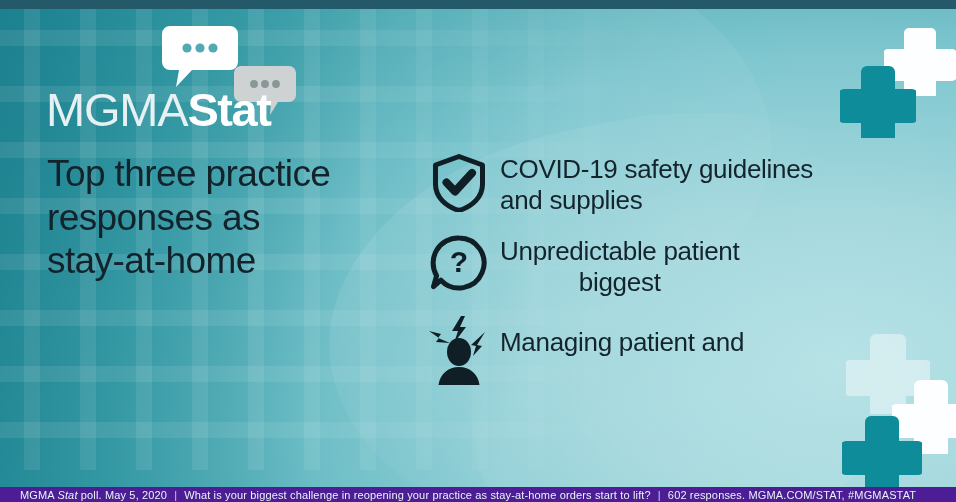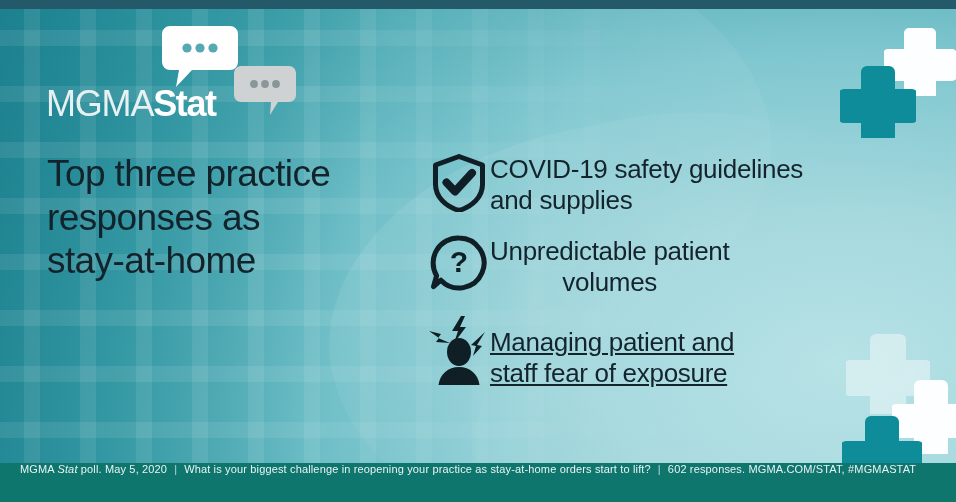--- a/index.html
+++ b/index.html
@@ -84,24 +84,24 @@
   
   .top-bar {
     position: absolute;
     left: 0; top: 0;
     width: 956px; height: 9px;
     background: #24596a;
   }
   .footer-bar {
     position: absolute;
     left: 0; bottom: 0;
-    width: 956px; height: 39px;
-    background: #0f766e;
+    width: 956px; height: 15px;
+    background: #4c1d95;
     display: flex;
-    align-items: flex-start;
+    align-items: center;
   }
   .footer-text {
     color: #e9f3f5;
     font-size: 11px;
     letter-spacing: 0.15px;
     padding-left: 20px;
     white-space: nowrap;
   }
   .footer-text .em { font-style: italic; }
   .footer-sep { padding: 0 7px; color: #bcd6de; }
@@ -124,21 +124,21 @@
     position: absolute;
     left: 116px; top: 0px;
   }
   .bubble-small {
     position: absolute;
     left: 188px; top: 40px;
   }
   .logo-word {
     position: absolute;
     left: 0; top: 60px;
-    font-size: 36px;
+    font-size: 47px;
     line-height: 1;
     white-space: nowrap;
   }
   .logo-mgma {
     color: #e7f0f2;
     font-weight: 300;
     letter-spacing: -1.2px;
     font-family: "Liberation Sans", sans-serif;
   }
   .logo-stat {
@@ -182,22 +182,23 @@
     justify-content: center;
     padding-top: 2px;
   }
   .list-text {
     color: #14242d;
     font-size: 26px;
     line-height: 1.18;
     letter-spacing: -0.3px;
     padding-top: 2px;
     max-width: 400px;
-  }
-  .item-3 .list-text { padding-top: 14px; text-decoration: underline; }
+    margin-left: 10px;
+  }
+  .item-3 .list-text { padding-top: 14px; }
   .item-2 .list-text { padding-top: 4px; text-align: center; }
 </style>
 </head>
 <body>
 
 <div class="canvas">
 
   <div class="bg-gradient"></div>
   <div class="bg-gradient-2"></div>
   <div class="bg-pattern"></div>
@@ -277,42 +278,41 @@
 
     <div class="list-item item-2">
       <div class="list-icon">
         <svg width="58" height="58" viewBox="0 0 58 58" aria-hidden="true">
           <path d="M29 4a25 25 0 1 1-18.1 42.2l-7.4 6.4 3.1-10.9A25 25 0 0 1 29 4z" fill="none" stroke="#101f26" stroke-width="5" stroke-linejoin="round"></path>
           <text x="29" y="38" text-anchor="middle" font-family="Liberation Sans, sans-serif" font-size="30" font-weight="bold" fill="#101f26">?</text>
         </svg>
       </div>
       <div class="list-text">
         <span>Unpredictable patient</span><br>
-        <span>volumes</span>
+        <span>biggest</span>
       </div>
     </div>
 
     <div class="list-item item-3">
       <div class="list-icon">
         <svg width="62" height="72" viewBox="0 0 62 72" aria-hidden="true">
 
           <path d="M33 1 24 16h6l-4 12 12-16h-6l5-11z" fill="#101f26"></path>
 
           <path d="M1 16l12 3-3 4 12 5-14-1 3-4-10-7z" fill="#101f26"></path>
 
           <path d="M57 17l-8 13 5 1-9 10 3-10-5-1 14-13z" fill="#101f26"></path>
 
           <ellipse cx="31" cy="37" rx="12" ry="14" fill="#101f26"></ellipse>
 
           <path d="M31 52c-11 0-19 7-20.5 18h41C50 59 42 52 31 52z" fill="#101f26"></path>
         </svg>
       </div>
       <div class="list-text">
         <span>Managing patient and</span><br>
-        <span>staff fear of exposure</span>
       </div>
     </div>
 
   </div>
 
   <div class="footer-bar">
     <div class="footer-text"><span>MGMA </span><span class="em">Stat</span><span> poll. May 5, 2020</span><span class="footer-sep">|</span><span>What is your biggest challenge in reopening your practice as stay-at-home orders start to lift?</span><span class="footer-sep">|</span><span>602 responses.</span>&nbsp;<span>MGMA.COM/STAT,</span>&nbsp;<span>#MGMASTAT</span></div>
   </div>
 
 </div>

